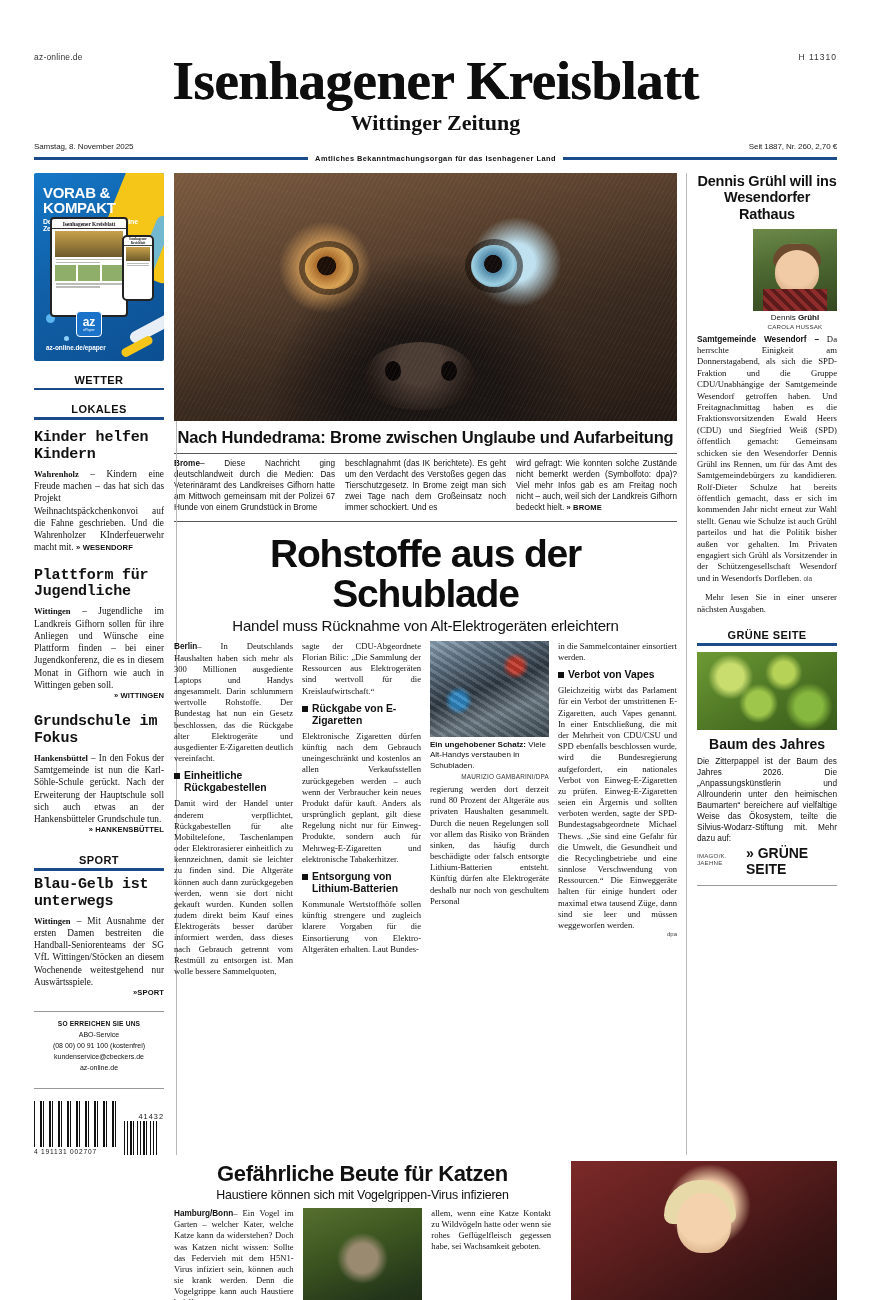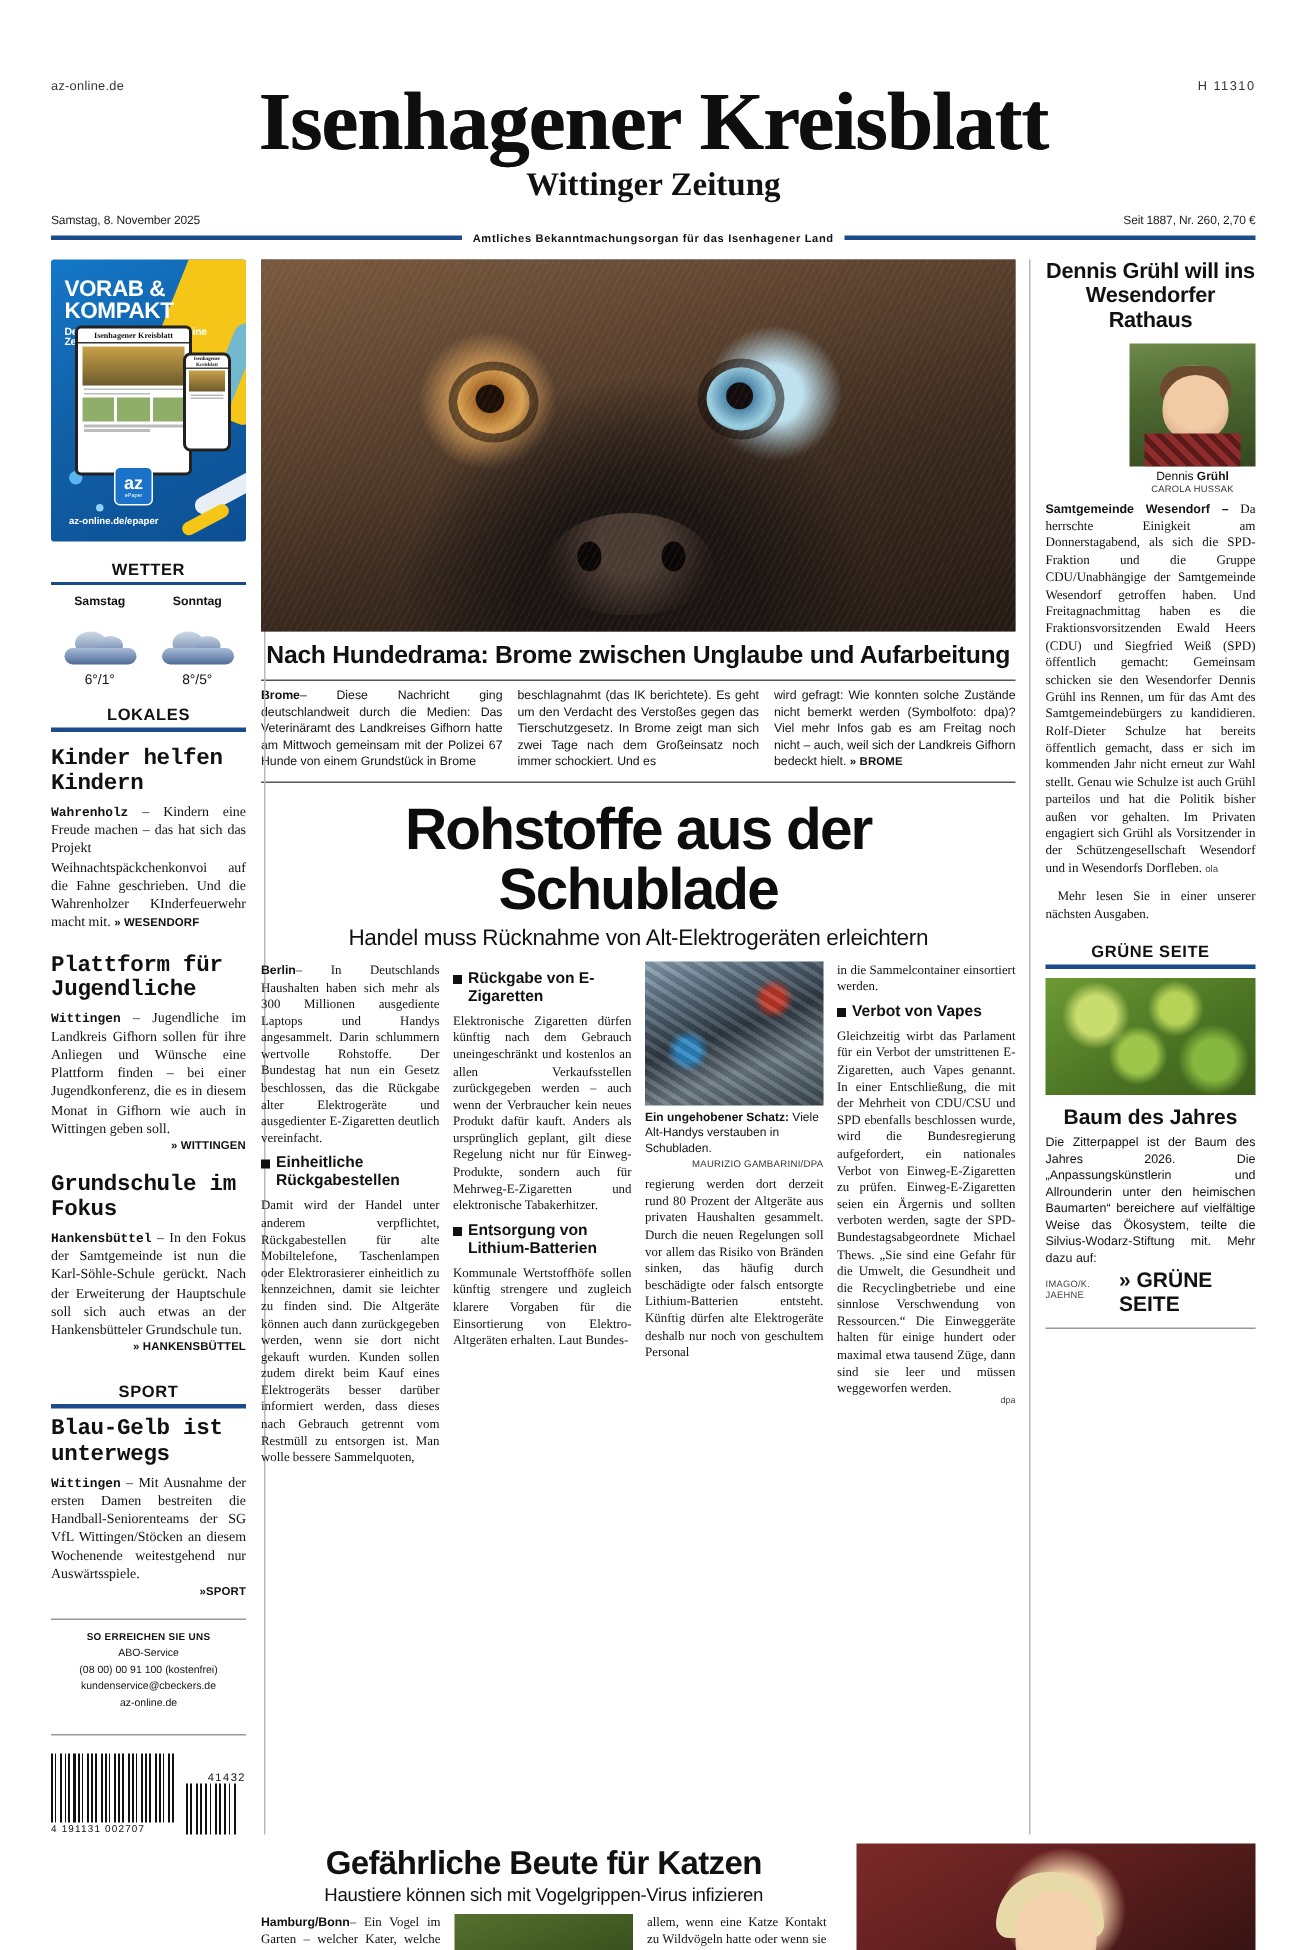--- a/index.html
+++ b/index.html
@@ -100,21 +100,21 @@
   .teaser { margin-top:10px; }
   .teaser + .teaser { margin-top:14px; }
   .t-head {
     text-align:left; font-family:Liberation Mono, monospace; font-weight:700;
     font-size:15px; line-height:1.12; color:#111; margin-bottom:4px; letter-spacing:-.2px;
   }
   .t-body {
     font-family:"Liberation Serif", serif; font-size:9.3px; line-height:1.32;
     text-align:justify; color:#111; hyphens:auto;
   }
-  .t-body b { font-family:Liberation Mono, monospace; font-weight:700; font-size:8.6px; }
+  .t-body b { font-family:Liberation Serif, serif; font-weight:700; font-size:8.6px; }
   .t-ref {
     font-family:"Liberation Sans", sans-serif; font-weight:700; font-size:7.6px;
     letter-spacing:.1px; color:#111;
   }
   .t-ref-r { text-align:right; }
 
   
   .hr-thin { height:1px; background:#999; margin:14px 0 8px; }
   .contact { text-align:center; font-family:"Liberation Sans", sans-serif; font-size:7px; line-height:1.6; color:#111; }
   .contact .cap { font-weight:700; font-size:6.6px; letter-spacing:.2px; }
@@ -324,44 +324,20 @@
         <div class="ad-badge">
           <span class="a">az</span>
           <span class="e">ePaper</span>
         </div>
         <div class="ad-url">az-online.de/epaper</div>
       </div>
 
       <div class="sec">
         <div class="sec-h">WETTER</div>
         <div class="sec-rule"></div>
-        <div class="wx">
-          <div class="wx-day">
-            <div class="wx-name">Samstag</div>
-            <div class="wx-icon">
-              <div class="cloud">
-                  <div class="p1"></div>
-                  <div class="p2"></div>
-                  <div class="b"></div>
-                </div>
-            </div>
-            <div class="wx-temp">6°/1°</div>
-          </div>
-          <div class="wx-day">
-            <div class="wx-name">Sonntag</div>
-            <div class="wx-icon">
-              <div class="cloud">
-                  <div class="p1"></div>
-                  <div class="p2"></div>
-                  <div class="b"></div>
-                </div>
-            </div>
-            <div class="wx-temp">8°/5°</div>
-          </div>
-        </div>
       </div>
 
       <div class="sec">
         <div class="sec-h">LOKALES</div>
         <div class="sec-rule"></div>
 
         <div class="teaser">
           <div class="t-head">Kinder helfen Kindern</div>
           <div class="t-body">
             <b>Wahrenholz</b>
@@ -459,20 +435,21 @@
             <b class="place">Berlin</b><span>– In Deutschlands Haushalten haben sich mehr als 300 Millionen ausgediente Laptops und Handys angesammelt. Darin schlummern wertvolle Rohstoffe. Der Bundestag hat nun ein Gesetz beschlossen, das die Rückgabe alter Elektrogeräte und ausgedienter E-Zigaretten deutlich vereinfacht.</span>
           </div>
           <div class="sub-h">
             <span class="sq"></span>
             <span>Einheitliche Rückgabestellen</span>
           </div>
           <div class="btxt">Damit wird der Handel unter anderem verpflichtet, Rückgabestellen für alte Mobiltelefone, Taschenlampen oder Elektrorasierer einheitlich zu kennzeichnen, damit sie leichter zu finden sind. Die Altgeräte können auch dann zurückgegeben werden, wenn sie dort nicht gekauft wurden. Kunden sollen zudem direkt beim Kauf eines Elektrogeräts besser darüber informiert werden, dass dieses nach Gebrauch getrennt vom Restmüll zu entsorgen ist. Man wolle bessere Sammelquoten,</div>
         </div>
 
         <div class="bcol">
+          <div class="btxt">sagte der CDU-Abgeordnete Florian Bilic: „Die Sammlung der Ressourcen aus Elektrogeräten sind wertvoll für die Kreislaufwirtschaft.“</div>
           <div class="sub-h">
             <span class="sq"></span>
             <span>Rückgabe von E-Zigaretten</span>
           </div>
           <div class="btxt">Elektronische Zigaretten dürfen künftig nach dem Gebrauch uneingeschränkt und kostenlos an allen Verkaufsstellen zurückgegeben werden – auch wenn der Verbraucher kein neues Produkt dafür kauft. Anders als ursprünglich geplant, gilt diese Regelung nicht nur für Einweg-Produkte, sondern auch für Mehrweg-E-Zigaretten und elektronische Tabakerhitzer.</div>
           <div class="sub-h">
             <span class="sq"></span>
             <span>Entsorgung von Lithium-Batterien</span>
           </div>
           <div class="btxt">Kommunale Wertstoffhöfe sollen künftig strengere und zugleich klarere Vorgaben für die Einsortierung von Elektro-Altgeräten erhalten. Laut Bundes-</div>

